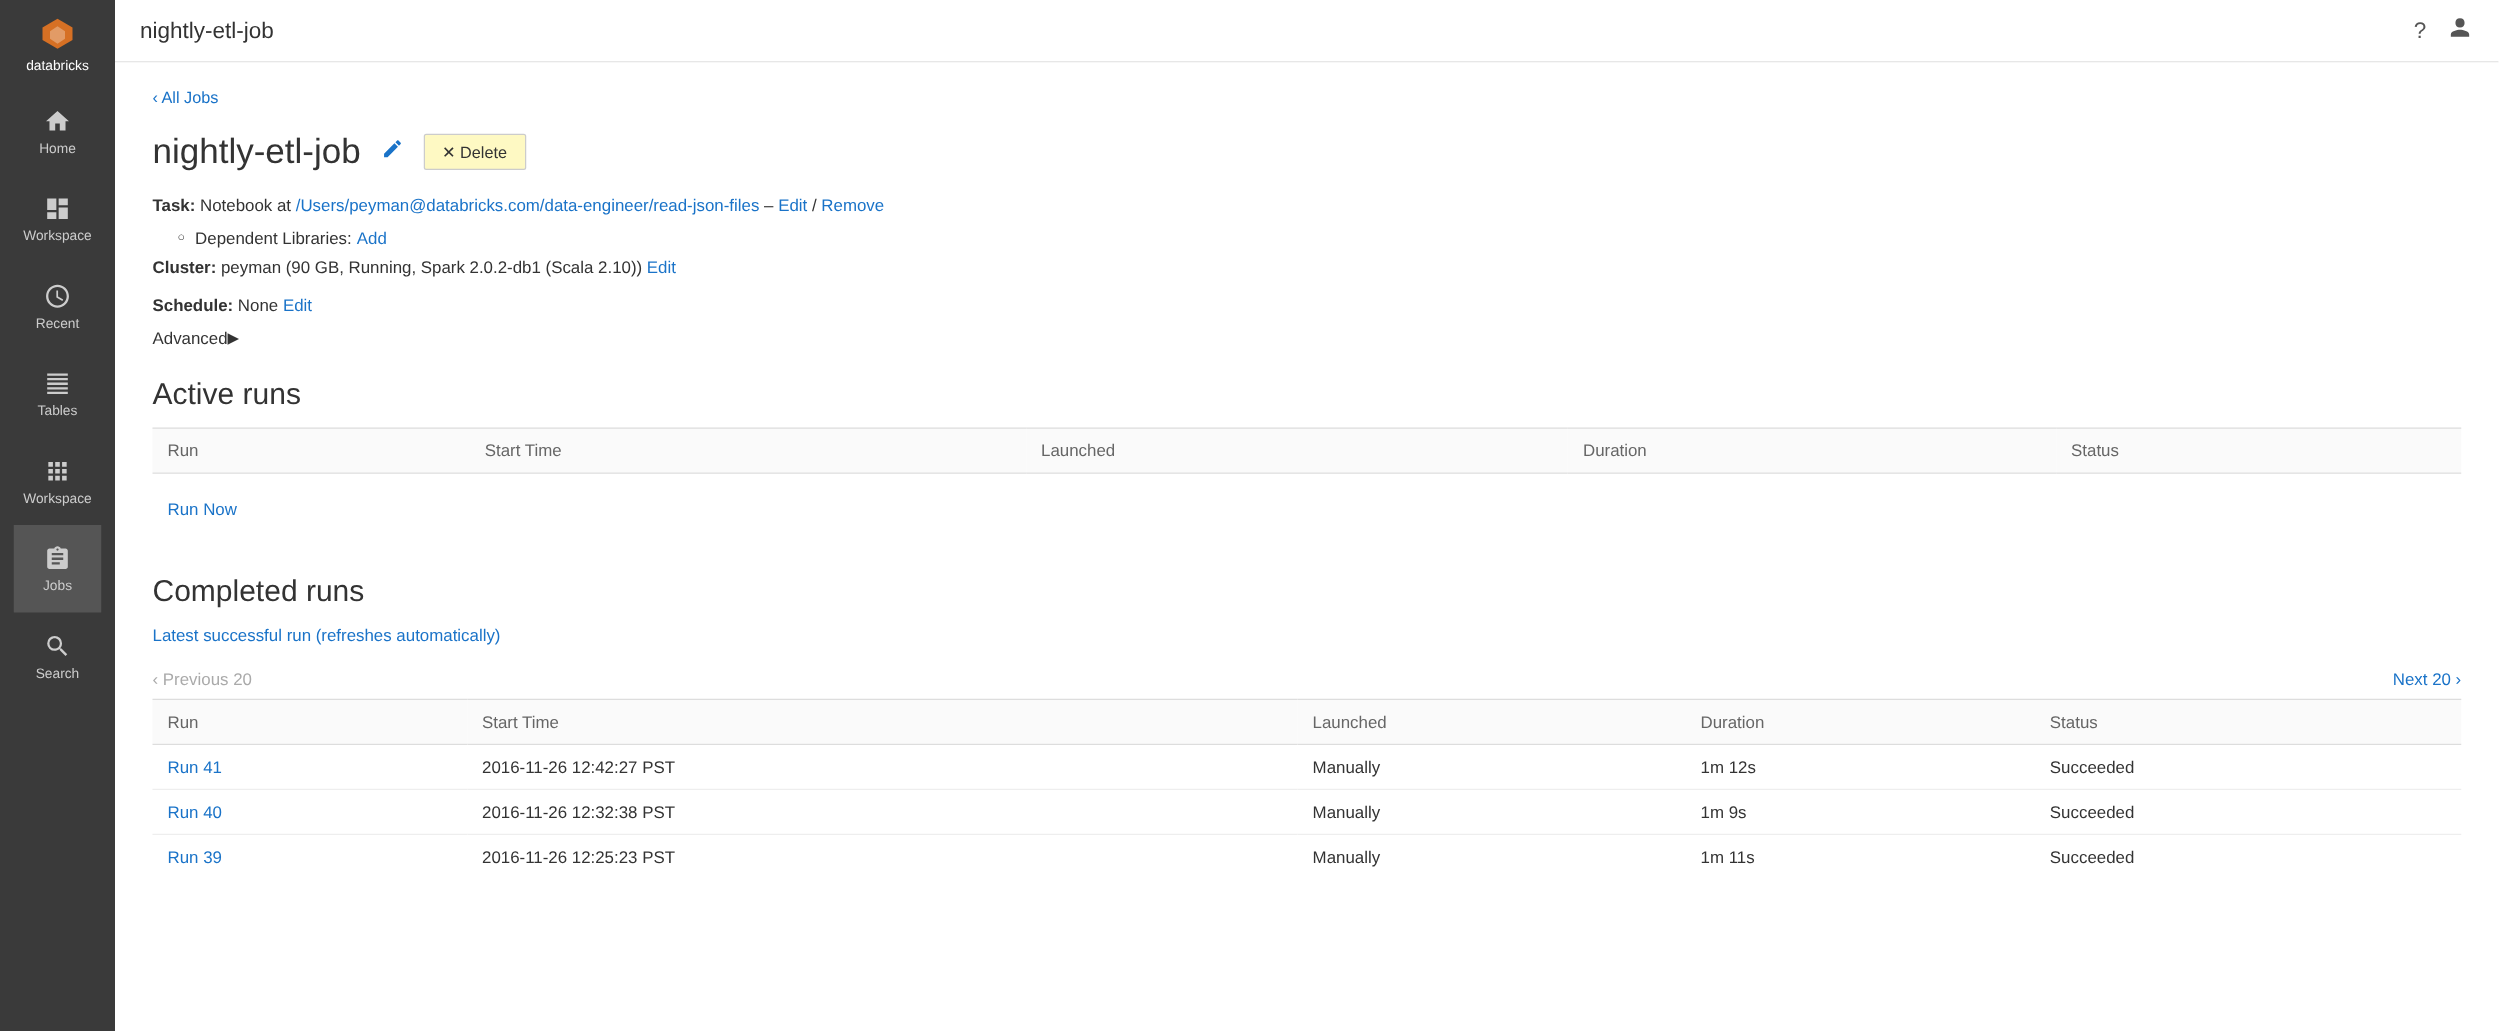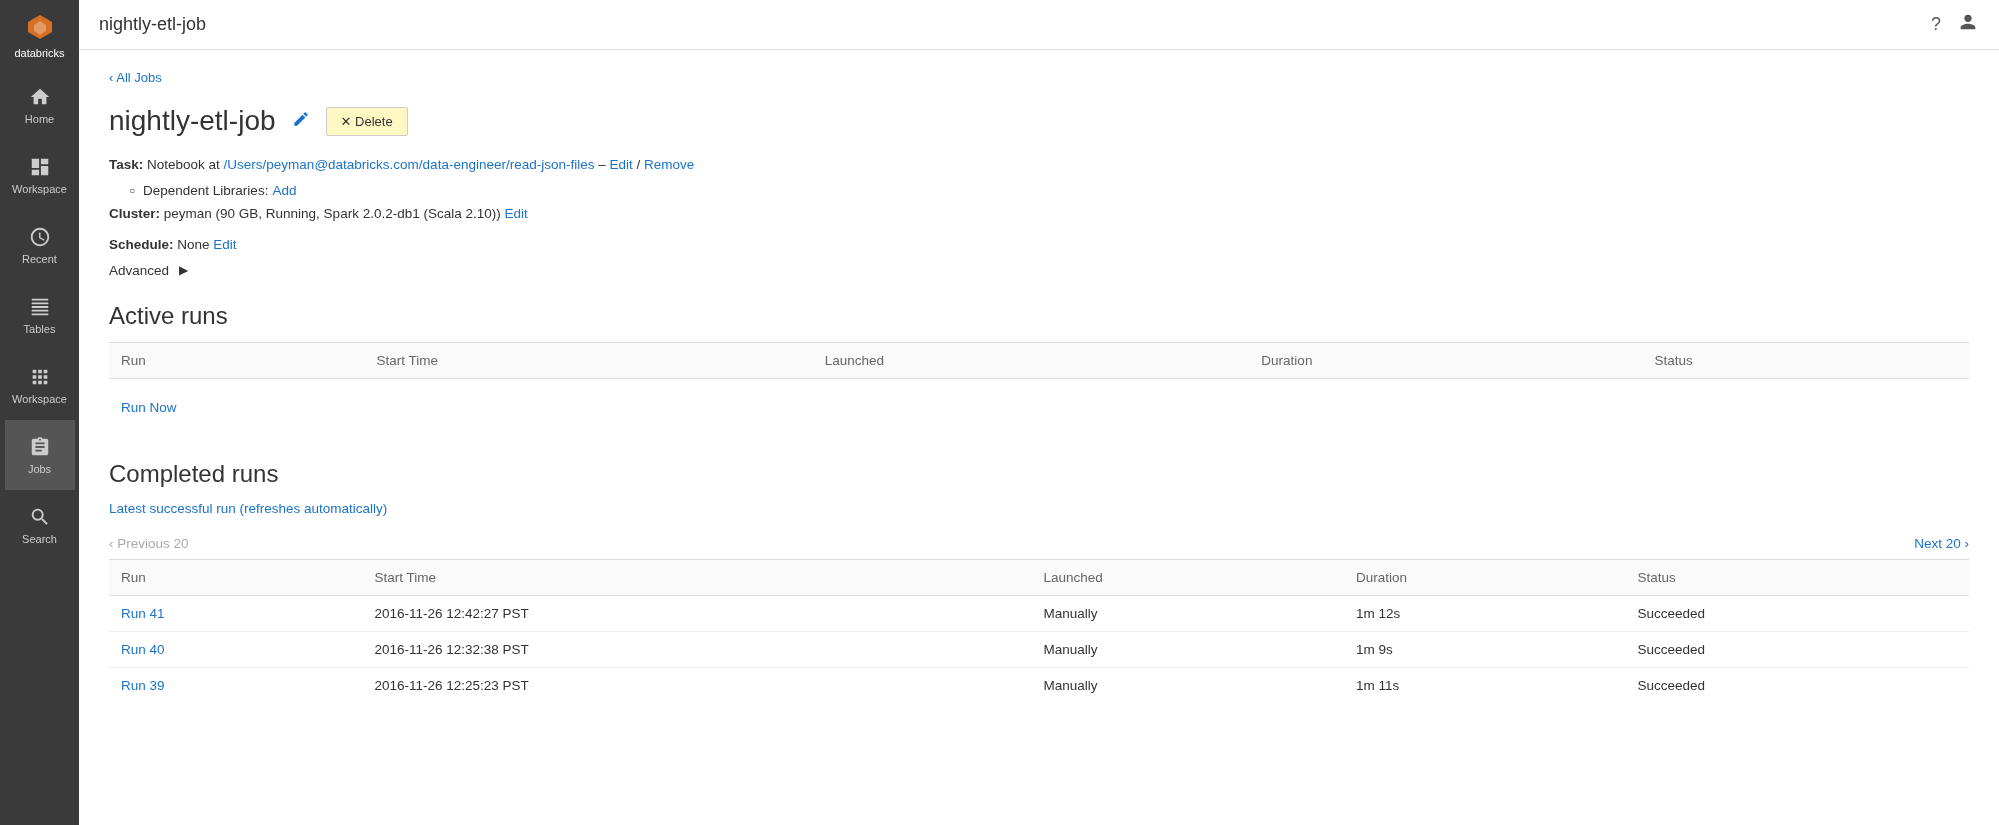--- a/index.html
+++ b/index.html
@@ -1,20 +1,20 @@
 <!DOCTYPE html>
 <html><head>
   <meta charset="utf-8">
   <style>
     * { box-sizing: border-box; margin: 0; padding: 0; }
     body { font-family: -apple-system, BlinkMacSystemFont, 'Segoe UI', Arial, sans-serif; font-size: 14px; color: #333; display: flex; height: 825px; overflow: hidden; }
 
     
     .sidebar {
-      width: 79px;
+      width: 92px;
       background: #3a3a3a;
       display: flex;
       flex-direction: column;
       align-items: center;
       padding-top: 0;
       flex-shrink: 0;
       height: 100%;
     }
     .sidebar-logo {
       width: 70px;
@@ -150,21 +150,21 @@
     .dep-libraries::before {
       content: '○';
       margin-right: 4px;
       font-size: 10px;
     }
 
     .advanced-row {
       font-size: 13.5px;
       display: flex;
       align-items: center;
-      gap: 10px;
+      gap: 0;
       cursor: pointer;
       margin-top: 4px;
     }
     .advanced-row .arrow { font-size: 12px; }
 
     .section-title {
       font-size: 24px;
       font-weight: 400;
       margin: 24px 0 12px 0;
       color: #333;

